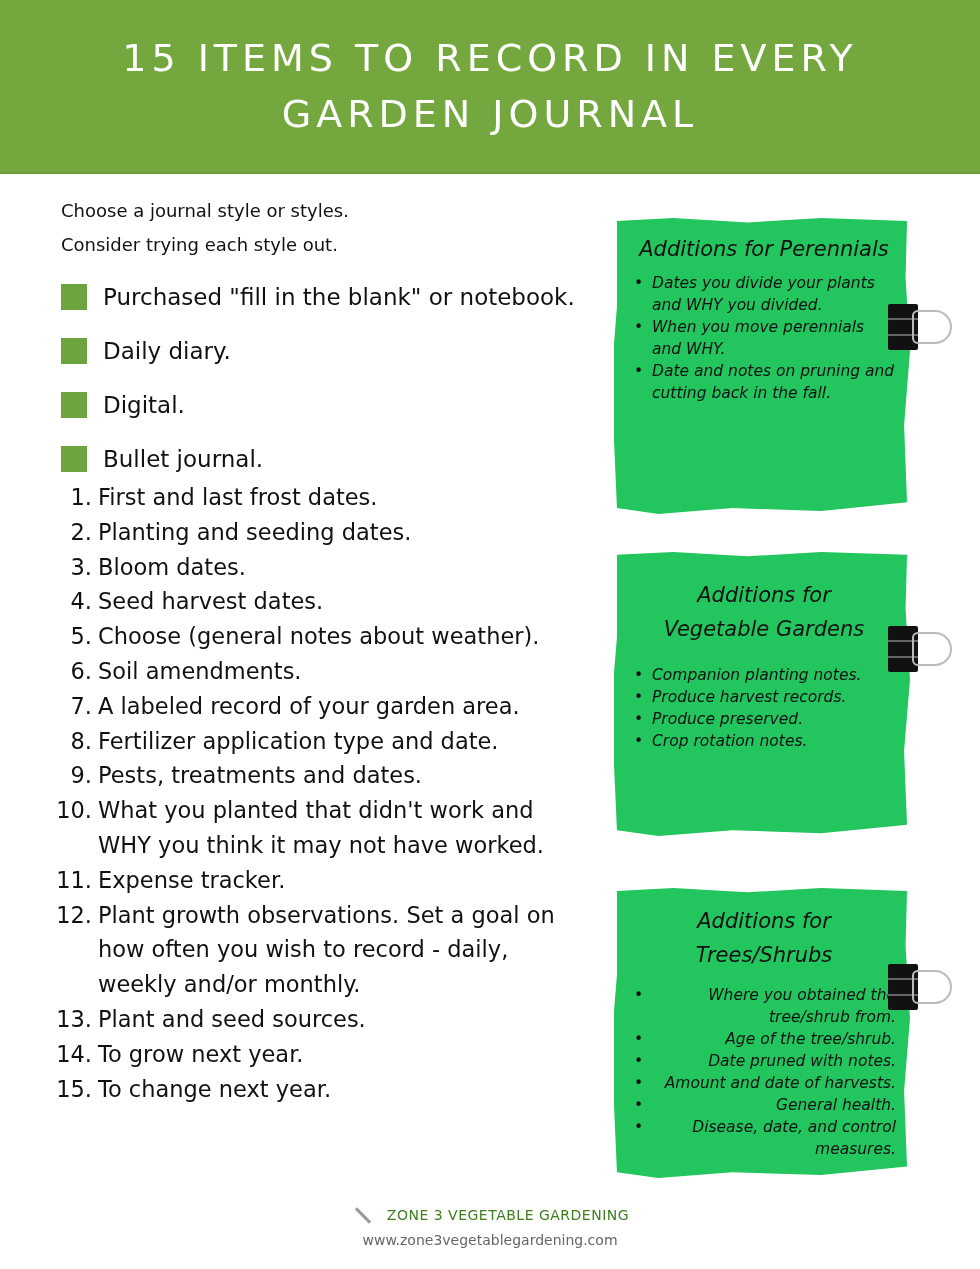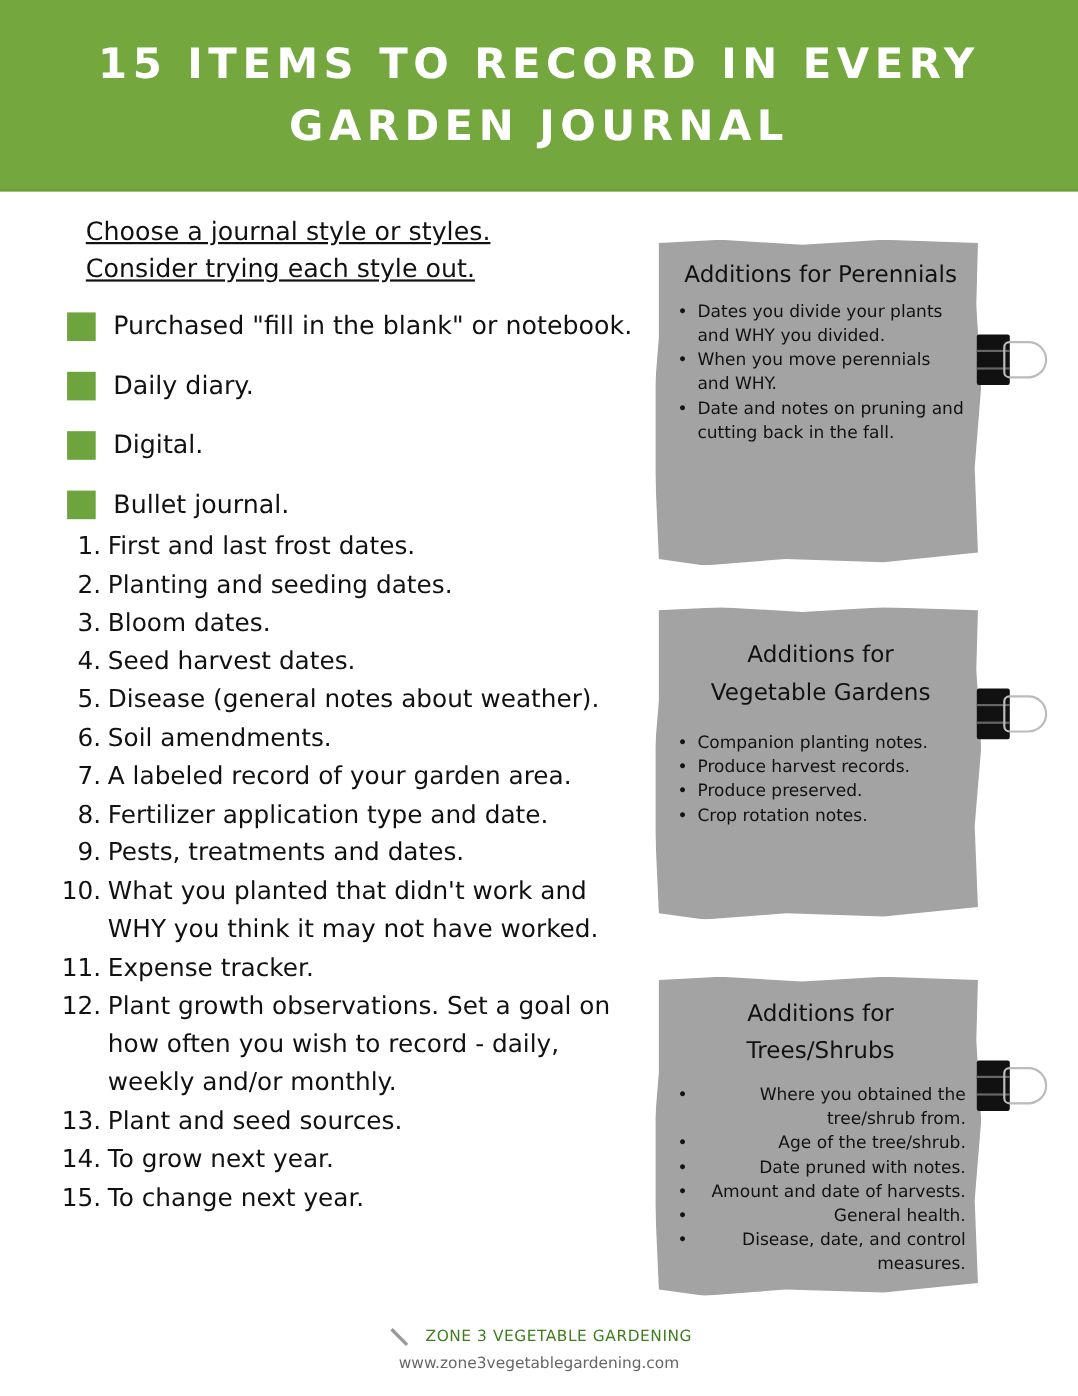--- a/index.html
+++ b/index.html
@@ -5,42 +5,43 @@
   * { box-sizing: border-box; margin: 0; padding: 0; }
   html, body { width: 980px; height: 1269px; background: #ffffff; overflow: hidden; }
   body { position: relative; font-family: "DejaVu Sans", sans-serif; color: #111; }
 
   .header {
     position: absolute; left: 0; top: 0; width: 980px; height: 174px;
     background: #74a83f; border-bottom: 2px solid #6b9c3a;
     display: flex; flex-direction: column; align-items: center; justify-content: center;
   }
   .header .line {
-    color: #fff; font-family: "DejaVu Sans", sans-serif; font-weight: bold;
+    color: #fff; font-family: "DejaVu Sans", sans-serif; font-weight: normal;
     font-size: 38px; letter-spacing: 5px; line-height: 56px; text-align: center;
   }
 
-  .intro { position: absolute; left: 78px; top: 194px; font-size: 23px; line-height: 34px; text-decoration: underline; }
+  .intro { position: absolute; left: 61px; top: 194px; font-size: 18px; line-height: 34px; }
   .intro p { white-space: nowrap; }
 
   .styles { position: absolute; left: 61px; top: 270px; }
   .style-row { display: flex; align-items: center; height: 54px; }
   .style-row .sq { width: 26px; height: 26px; background: #6ea43e; margin-right: 16px; flex: none; }
   .style-row .txt { font-size: 23px; white-space: nowrap; }
 
   .items { position: absolute; left: 50px; top: 480px; width: 520px; font-size: 22.5px; line-height: 34.8px; }
   .item { display: flex; }
   .item .num { width: 48px; text-align: right; flex: none; padding-right: 6px; }
   .item .body { flex: 1; }
   .item .body b { font-weight: normal; }
 
   .note {
-    position: absolute; left: 596px; width: 296px; background: #a3a3a3;
+    position: absolute; left: 614px; width: 296px; background: #22c55e;
     clip-path: polygon(1% 1%, 20% 0%, 45% 1.5%, 70% 0%, 99% 1%, 98.5% 20%, 100% 45%, 98% 70%, 99% 96%, 70% 99%, 40% 98%, 15% 100%, 1% 98%, 0% 75%, -1% 55%, 1% 30%);
     padding: 14px 14px 14px 18px;
+    font-style: italic;
   }
   .note .ttl { font-size: 21px; text-align: center; line-height: 34px; color: #111; }
   .note ul { list-style: none; margin-top: 6px; }
   .note li { position: relative; padding-left: 20px; font-size: 15.5px; line-height: 22px; color: #111; }
   .note li::before { content: "•"; position: absolute; left: 2px; top: 0; }
 
   .clip { position: absolute; width: 66px; height: 46px; }
   .clip .jaw { position: absolute; left: 0; top: 0; width: 30px; height: 46px; background: #111; border-radius: 2px; }
   .clip .jaw::before, .clip .jaw::after { content: ""; position: absolute; left: 0; width: 30px; height: 2px; background: #666; }
   .clip .jaw::before { top: 14px; } .clip .jaw::after { top: 30px; }
@@ -96,21 +97,21 @@
     <div class="item">
       <span class="num">3.</span>
       <span class="body"><b>Bloom</b> dates.</span>
     </div>
     <div class="item">
       <span class="num">4.</span>
       <span class="body"><b>Seed harvest</b> dates.</span>
     </div>
     <div class="item">
       <span class="num">5.</span>
-      <span class="body"><b>Disease</b> (general notes about weather).</span>
+      <span class="body"><b>Choose</b> (general notes about weather).</span>
     </div>
     <div class="item">
       <span class="num">6.</span>
       <span class="body">Soil <b>amendments</b>.</span>
     </div>
     <div class="item">
       <span class="num">7.</span>
       <span class="body">A labeled <b>record</b> of your garden area.</span>
     </div>
     <div class="item">

